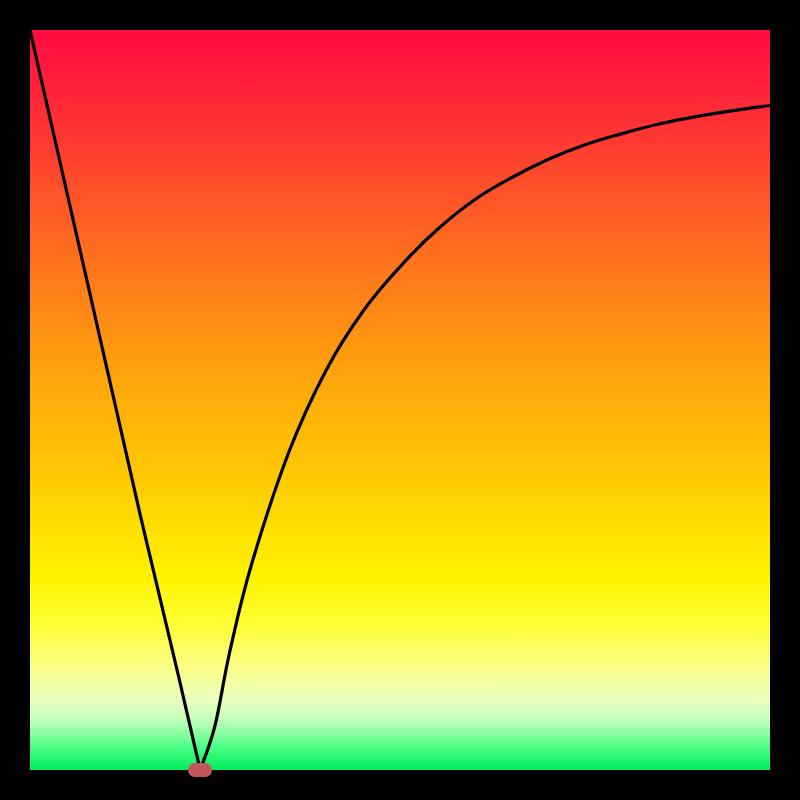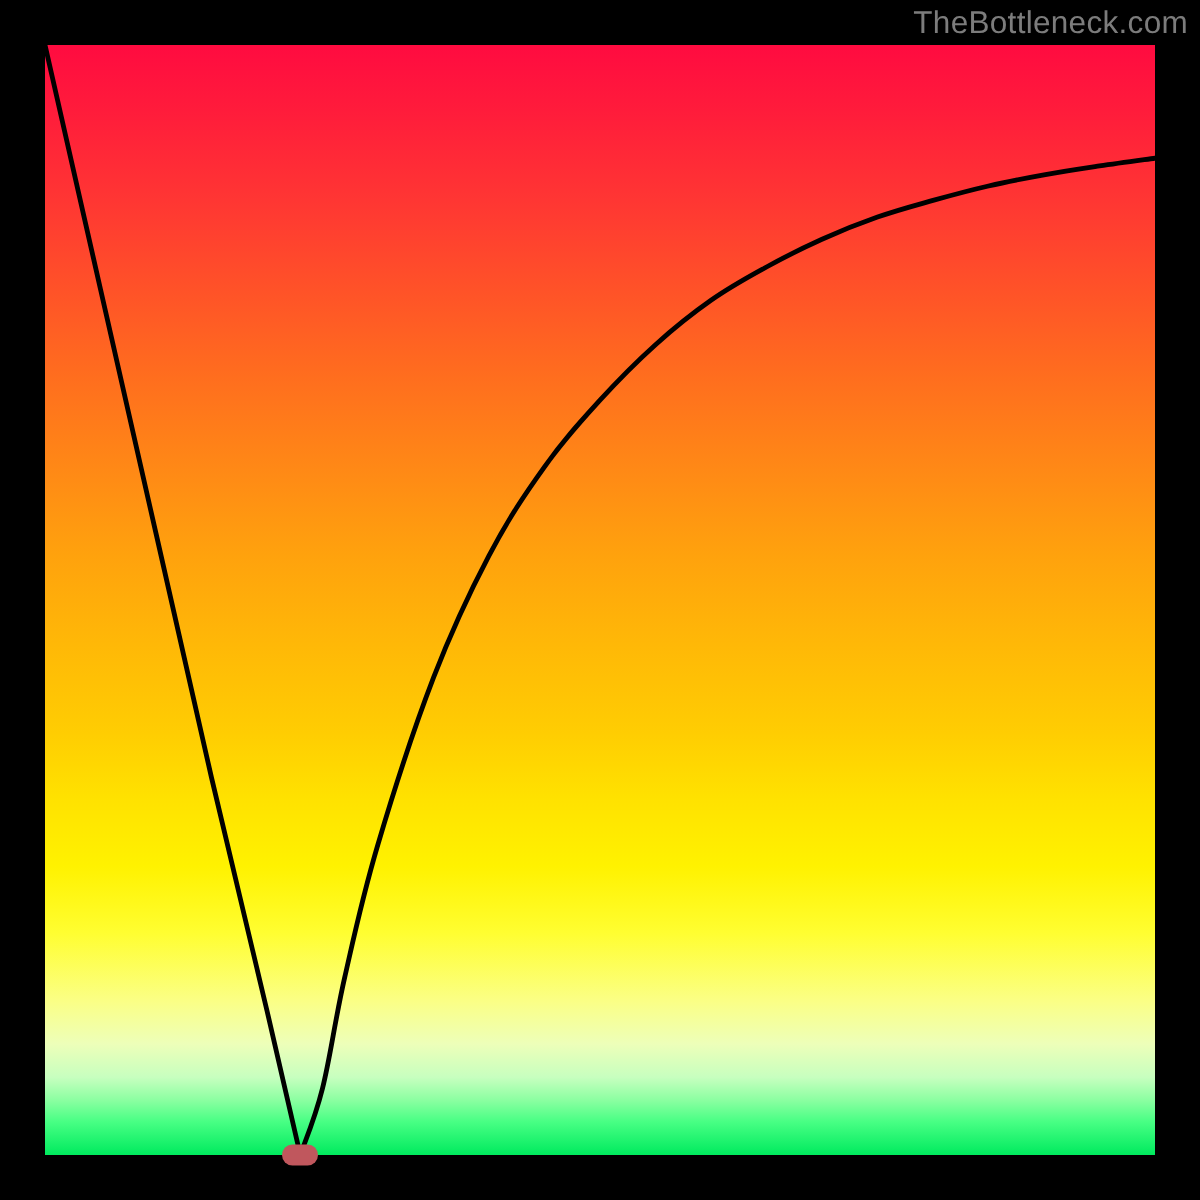--- a/index.html
+++ b/index.html
@@ -69,21 +69,20 @@
     font-size: 21px;
     font-weight: 400;
     letter-spacing: 0.2px;
     user-select: none;
   }
 </style>
 </head>
 <body>
 
 <div class="wrap">
-  <div class="attribution">TheBottleneck.com</div>
 
   <div class="plot">
     <svg class="curve" viewBox="0 0 740 740" preserveAspectRatio="none">
       <path id="curve-path" fill="none" stroke="#000" stroke-width="3.2" stroke-linecap="round" stroke-linejoin="round" d="M0.00 0.00 L37.00 162.80 L74.00 325.60 L111.00 488.40 L148.00 643.80 L170.20 740.00 C 172.86 732.01 179.67 716.91 185.00 695.60 C 190.33 674.29 193.14 650.90 199.80 621.60 C 206.46 592.30 211.34 568.76 222.00 532.80 C 232.66 496.84 245.68 456.43 259.00 421.80 C 272.32 387.17 282.68 365.71 296.00 340.40 C 309.32 315.09 319.68 299.85 333.00 281.20 C 346.32 262.55 356.68 251.45 370.00 236.80 C 383.32 222.15 393.68 211.79 407.00 199.80 C 420.32 187.81 430.68 179.52 444.00 170.20 C 457.32 160.88 467.68 155.33 481.00 148.00 C 494.32 140.67 504.68 135.49 518.00 129.50 C 531.32 123.51 541.68 119.36 555.00 114.70 C 568.32 110.04 578.68 107.33 592.00 103.60 C 605.32 99.87 615.68 97.04 629.00 93.98 C 642.32 90.92 652.68 88.98 666.00 86.58 C 679.32 84.18 689.68 82.66 703.00 80.66 C 716.32 78.66 733.34 76.41 740.00 75.48"></path>
     </svg>
     <div class="marker" id="marker" style="left: 170.2px; top: 740px;"></div>
   </div>
 </div>
 
 </body></html>

